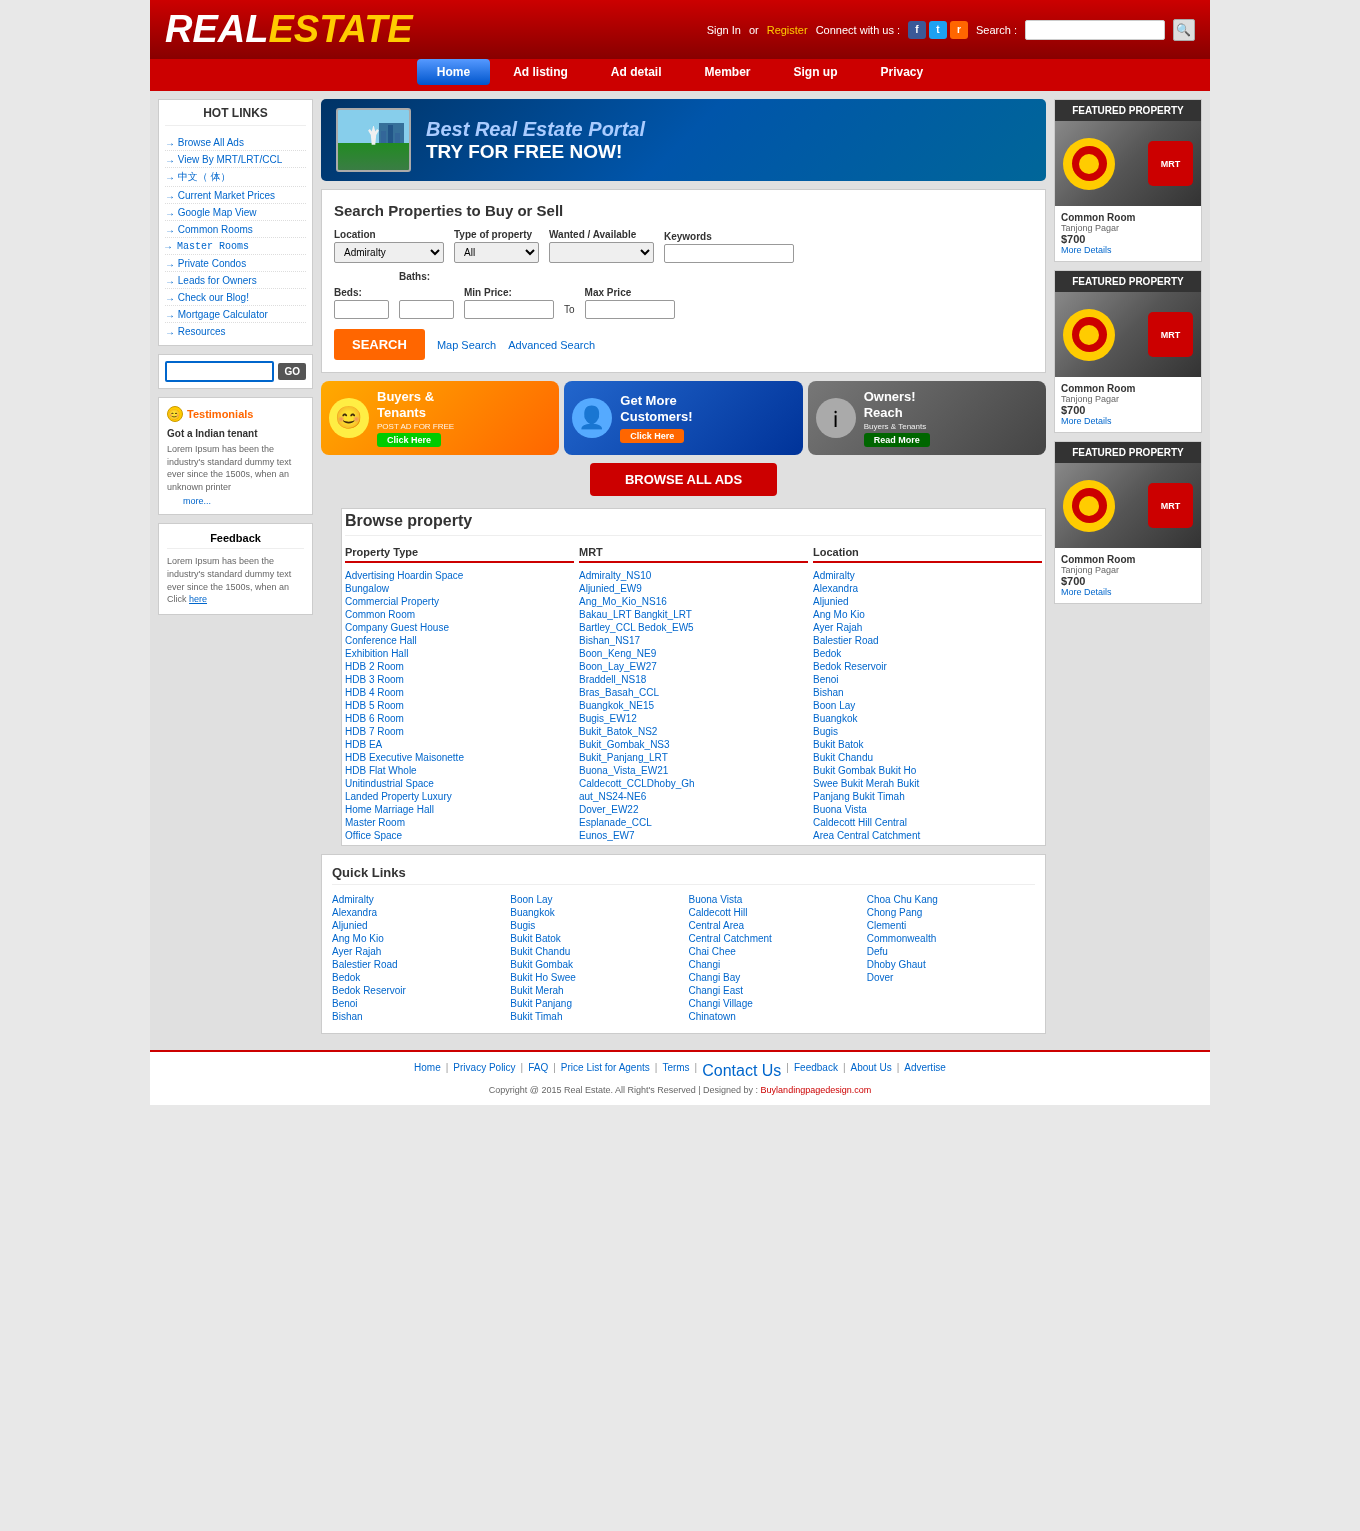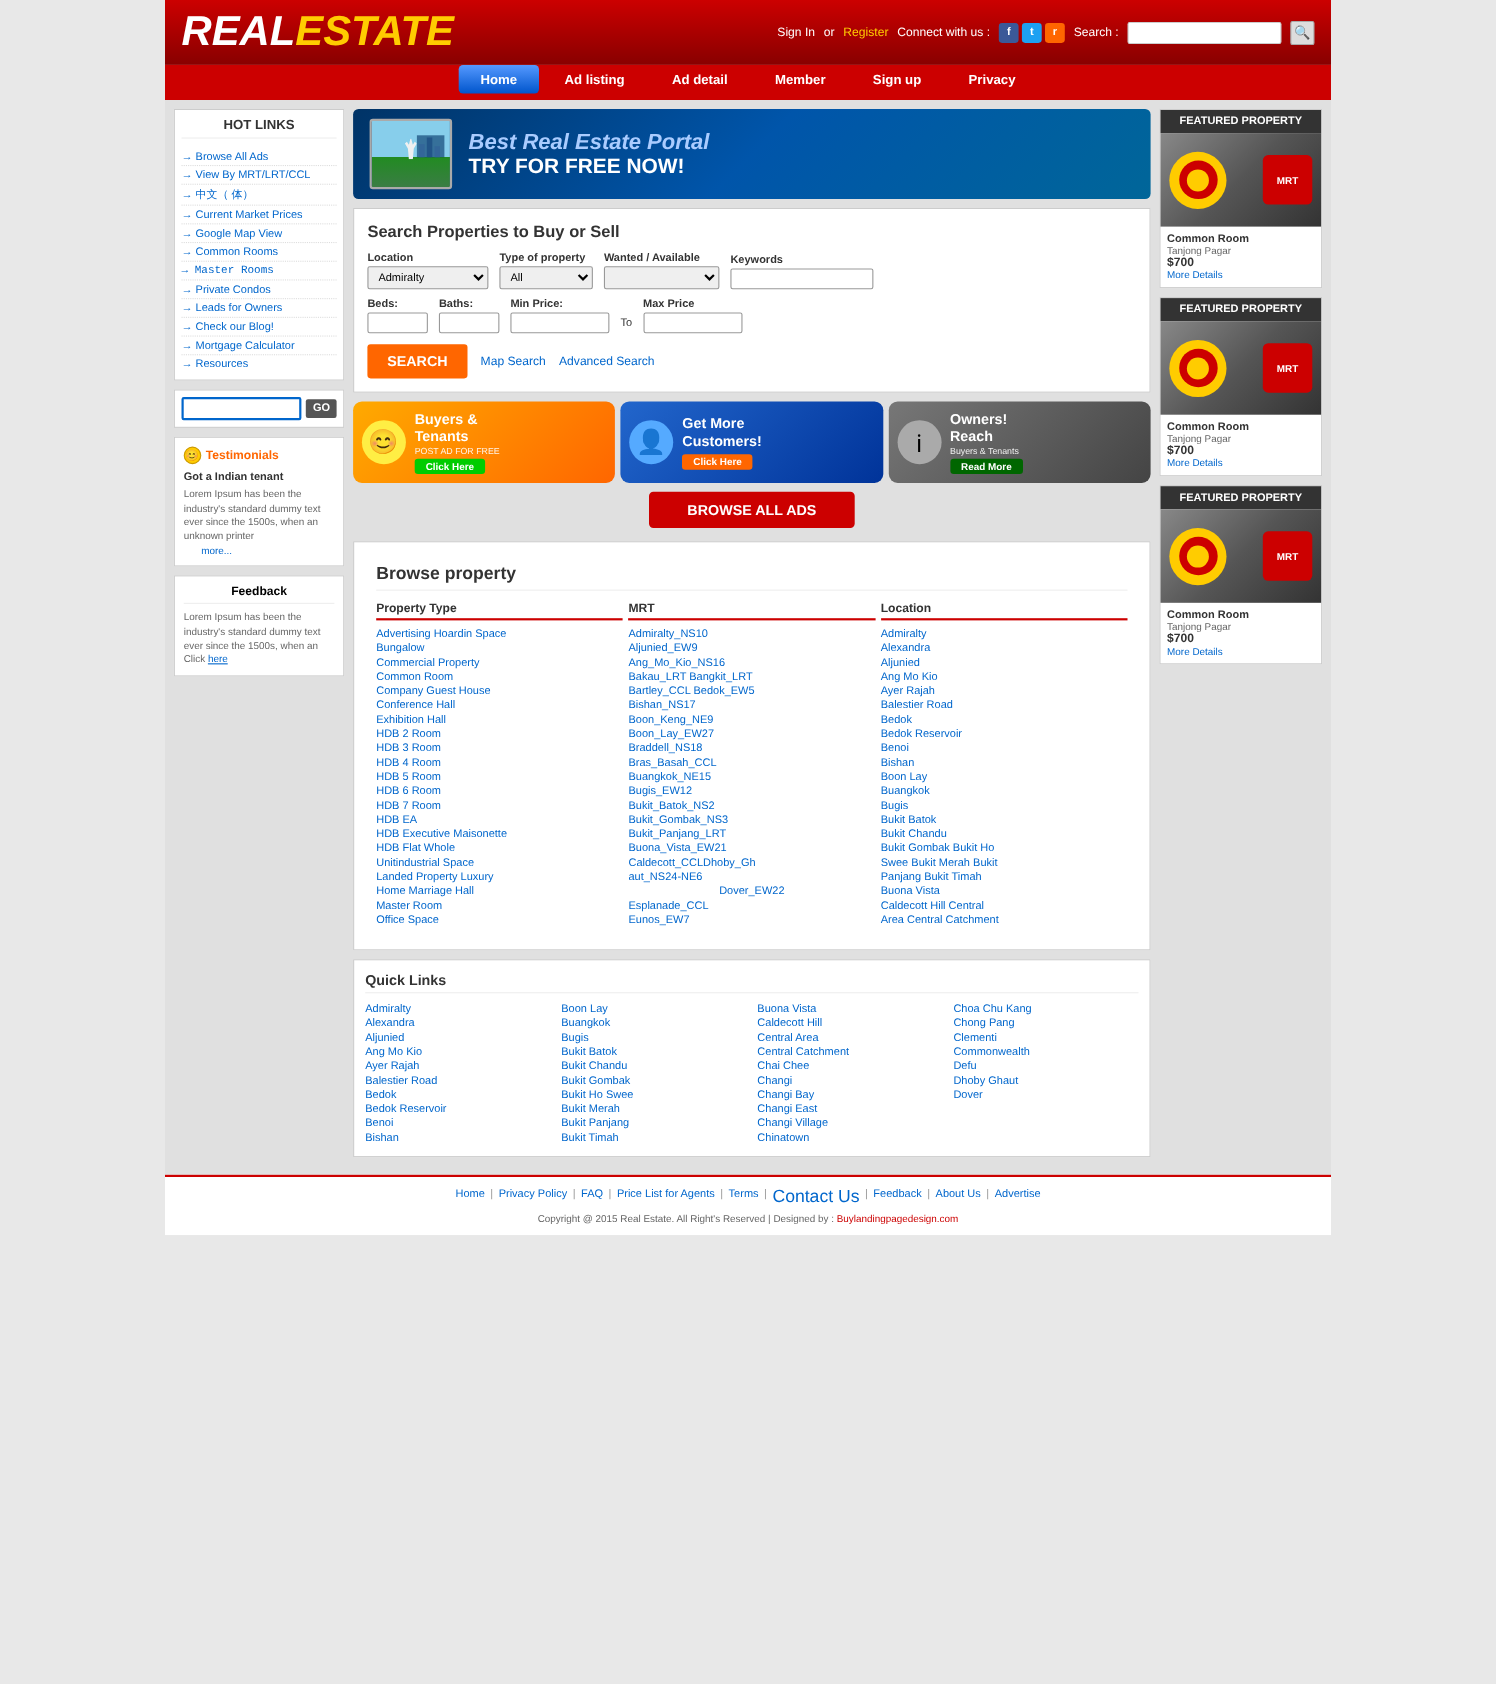--- a/index.html
+++ b/index.html
@@ -126,21 +126,21 @@
         <div style="display:flex;flex-direction:column;gap:2px;">
           <label style="font-size:10px;color:#333;font-weight:bold;">Keywords</label>
           <input type="text" style="padding: 3px 5px; border: 1px solid rgb(153, 153, 153); border-radius: 2px; font-size: 10px; width: 130px;">
         </div>
       </div>
       <div style="display:flex;gap:10px;margin-bottom:10px;align-items:flex-end;">
         <div style="display:flex;flex-direction:column;gap:2px;">
           <label style="font-size:10px;color:#333;font-weight:bold;">Beds:</label>
           <input type="text" style="padding: 3px 5px; border: 1px solid rgb(153, 153, 153); border-radius: 2px; font-size: 10px; width: 55px;">
         </div>
-        <div style="display:flex;flex-direction:column;gap:2px;">
+        <div style="display:flex;flex-direction:column;gap:18px;">
           <label style="font-size:10px;color:#333;font-weight:bold;">Baths:</label>
           <input type="text" style="padding: 3px 5px; border: 1px solid rgb(153, 153, 153); border-radius: 2px; font-size: 10px; width: 55px;">
         </div>
         <div style="display:flex;flex-direction:column;gap:2px;">
           <label style="font-size:10px;color:#333;font-weight:bold;">Min Price:</label>
           <input type="text" style="padding: 3px 5px; border: 1px solid rgb(153, 153, 153); border-radius: 2px; font-size: 10px; width: 90px;">
         </div>
         <div style="padding-bottom:4px;">
           <span style="font-size:10px;color:#333;">To</span>
         </div>
@@ -182,21 +182,21 @@
           <div style="color:rgba(255,255,255,0.9);font-size:8px;margin:2px 0;">Buyers &amp; Tenants</div>
           <button style="background:#006600;color:white;border:none;padding:2px 10px;border-radius:3px;font-size:9px;cursor:pointer;font-weight:bold;">Read More</button>
         </div>
       </div>
     </div>
 
     <div style="text-align:center;margin-bottom:12px;">
       <button style="background:#cc0000;color:white;border:none;padding:9px 35px;font-size:13px;font-weight:bold;cursor:pointer;border-radius:4px;">BROWSE ALL ADS</button>
     </div>
 
-    <div style="background:white;border:1px solid #ccc;padding:20px;margin-bottom:8px;">
+    <div style="background:white;border:1px solid #ccc;padding:3px;margin-bottom:8px;margin-left:20px;">
       <div style="font-size:16px;font-weight:bold;color:#333;margin-bottom:10px;border-bottom:1px solid #eee;padding-bottom:5px;">Browse property</div>
       <div style="display:flex;gap:5px;">
 
         <div style="flex:1;">
           <div style="font-size:11px;font-weight:bold;color:#333;border-bottom:2px solid #cc0000;padding-bottom:3px;margin-bottom:6px;">Property Type</div>
           <a href="#" style="display:block;color:#0066cc;font-size:10px;text-decoration:none;padding:1px 0;">Advertising Hoardin Space</a>
           <a href="#" style="display:block;color:#0066cc;font-size:10px;text-decoration:none;padding:1px 0;">Bungalow</a>
           <a href="#" style="display:block;color:#0066cc;font-size:10px;text-decoration:none;padding:1px 0;">Commercial Property</a>
           <a href="#" style="display:block;color:#0066cc;font-size:10px;text-decoration:none;padding:1px 0;">Common Room</a>
           <a href="#" style="display:block;color:#0066cc;font-size:10px;text-decoration:none;padding:1px 0;">Company Guest House</a>
@@ -231,21 +231,21 @@
           <a href="#" style="display:block;color:#0066cc;font-size:10px;text-decoration:none;padding:1px 0;">Braddell_NS18</a>
           <a href="#" style="display:block;color:#0066cc;font-size:10px;text-decoration:none;padding:1px 0;">Bras_Basah_CCL</a>
           <a href="#" style="display:block;color:#0066cc;font-size:10px;text-decoration:none;padding:1px 0;">Buangkok_NE15</a>
           <a href="#" style="display:block;color:#0066cc;font-size:10px;text-decoration:none;padding:1px 0;">Bugis_EW12</a>
           <a href="#" style="display:block;color:#0066cc;font-size:10px;text-decoration:none;padding:1px 0;">Bukit_Batok_NS2</a>
           <a href="#" style="display:block;color:#0066cc;font-size:10px;text-decoration:none;padding:1px 0;">Bukit_Gombak_NS3</a>
           <a href="#" style="display:block;color:#0066cc;font-size:10px;text-decoration:none;padding:1px 0;">Bukit_Panjang_LRT</a>
           <a href="#" style="display:block;color:#0066cc;font-size:10px;text-decoration:none;padding:1px 0;">Buona_Vista_EW21</a>
           <a href="#" style="display:block;color:#0066cc;font-size:10px;text-decoration:none;padding:1px 0;">Caldecott_CCLDhoby_Gh</a>
           <a href="#" style="display:block;color:#0066cc;font-size:10px;text-decoration:none;padding:1px 0;">aut_NS24-NE6</a>
-          <a href="#" style="display:block;color:#0066cc;font-size:10px;text-decoration:none;padding:1px 0;text-align:center;">Dover_EW22</a>
+          <a href="#" style="display:block;color:#0066cc;font-size:10px;text-decoration:none;padding:1px 0;">Dover_EW22</a>
           <a href="#" style="display:block;color:#0066cc;font-size:10px;text-decoration:none;padding:1px 0;">Esplanade_CCL</a>
           <a href="#" style="display:block;color:#0066cc;font-size:10px;text-decoration:none;padding:1px 0;">Eunos_EW7</a>
         </div>
 
         <div style="flex:1;">
           <div style="font-size:11px;font-weight:bold;color:#333;border-bottom:2px solid #cc0000;padding-bottom:3px;margin-bottom:6px;">Location</div>
           <a href="#" style="display:block;color:#0066cc;font-size:10px;text-decoration:none;padding:1px 0;">Admiralty</a>
           <a href="#" style="display:block;color:#0066cc;font-size:10px;text-decoration:none;padding:1px 0;">Alexandra</a>
           <a href="#" style="display:block;color:#0066cc;font-size:10px;text-decoration:none;padding:1px 0;">Aljunied</a>
           <a href="#" style="display:block;color:#0066cc;font-size:10px;text-decoration:none;padding:1px 0;">Ang Mo Kio</a>

